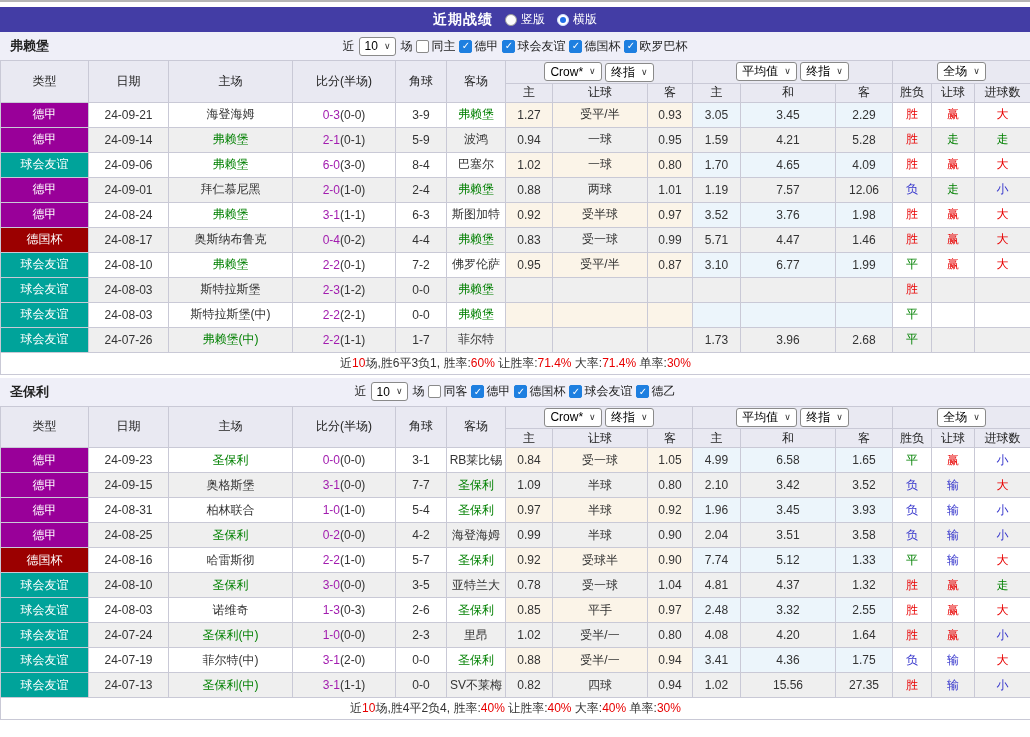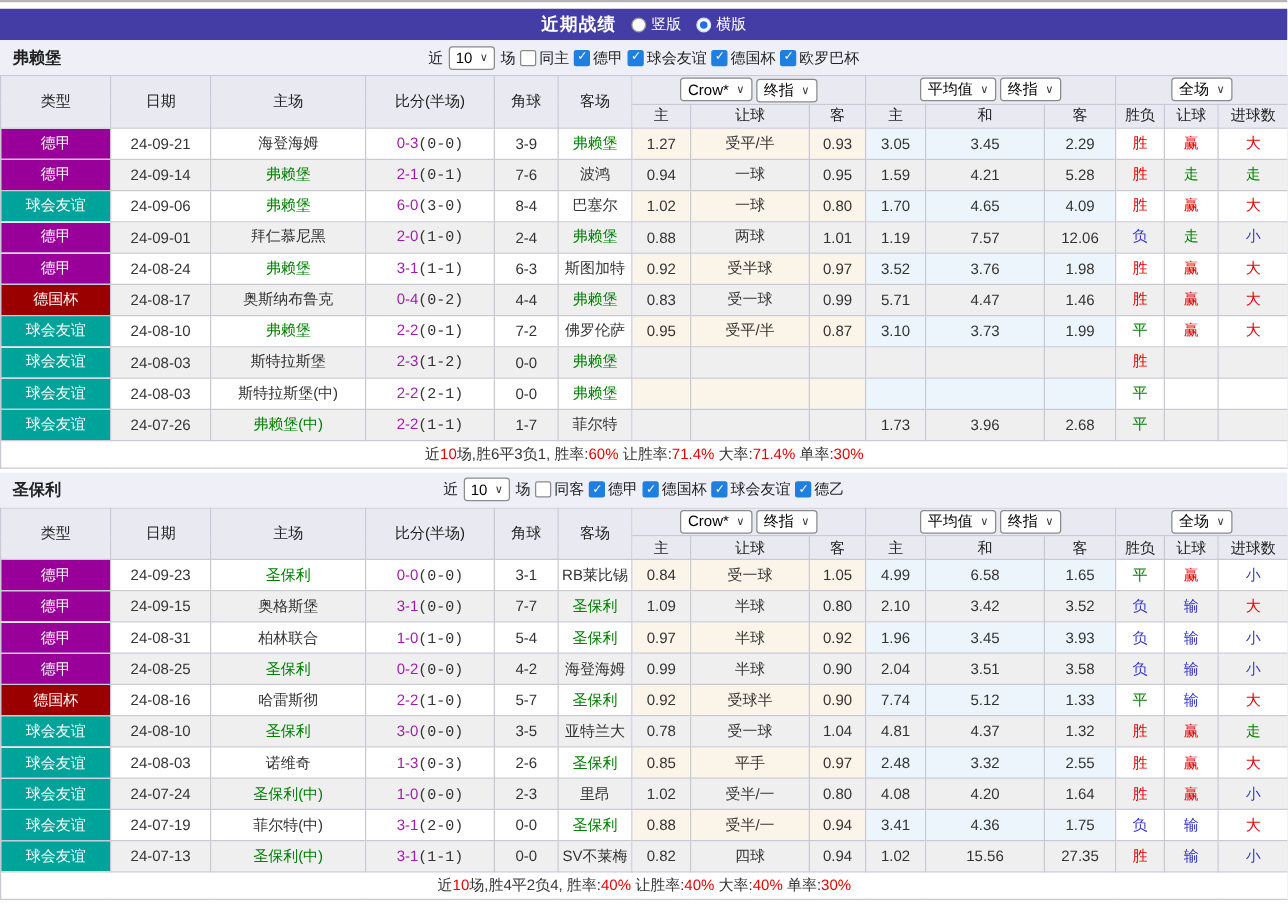--- a/index.html
+++ b/index.html
@@ -30,21 +30,21 @@
   thead tr.h1 th{height:22px;}
   thead tr.h2 th{height:19px;}
   thead .grp-cell{padding:1px 0;}
   tbody td{height:25px;background:#fff;color:#333;}
   tbody tr.alt td{background:#EFEFEF;}
   tbody td.crm{background:#FBF4E8;}
   tbody td.blu{background:#ECF5FB;}
   tbody td.type{color:#fff;}
   tbody td.self{color:#008000;}
   .score{color:#a21caf;}
-  .half{color:#333;font-family:Liberation Mono, monospace;}
+  .half{color:#333;}
   tfoot td{height:22px;background:#fff;text-align:center;color:#333;font-size:12px;}
   .red{color:#E80000;}
   .sec2{margin-top:3px;}
 </style>
 </head>
 <body>
 
 <div class="top-line"></div>
 <div class="top-gap"></div>
 
@@ -176,21 +176,21 @@
           <td class="blu">2.29</td>
           <td style="color: rgb(232, 0, 0);">胜</td>
           <td style="color: rgb(232, 0, 0);">赢</td>
           <td style="color: rgb(232, 0, 0);">大</td>
         </tr>
         <tr class="alt">
           <td class="type" style="background: rgb(153, 0, 153);">德甲</td>
           <td>24-09-14</td>
           <td class="self">弗赖堡</td>
           <td><span class="score">2-1</span><span class="half">(0-1)</span></td>
-          <td>7-6</td>
+          <td>5-9</td>
           <td>波鸿</td>
           <td class="crm">0.94</td>
           <td class="crm">一球</td>
           <td class="crm">0.95</td>
           <td class="blu">1.59</td>
           <td class="blu">4.21</td>
           <td class="blu">5.28</td>
           <td style="color: rgb(232, 0, 0);">胜</td>
           <td style="color: rgb(0, 128, 0);">走</td>
           <td style="color: rgb(0, 128, 0);">走</td>
@@ -267,21 +267,21 @@
           <td class="type" style="background: rgb(0, 163, 154);">球会友谊</td>
           <td>24-08-10</td>
           <td class="self">弗赖堡</td>
           <td><span class="score">2-2</span><span class="half">(0-1)</span></td>
           <td>7-2</td>
           <td>佛罗伦萨</td>
           <td class="crm">0.95</td>
           <td class="crm">受平/半</td>
           <td class="crm">0.87</td>
           <td class="blu">3.10</td>
-          <td class="blu">3.73</td>
+          <td class="blu">6.77</td>
           <td class="blu">1.99</td>
           <td style="color: rgb(0, 128, 0);">平</td>
           <td style="color: rgb(232, 0, 0);">赢</td>
           <td style="color: rgb(232, 0, 0);">大</td>
         </tr>
         <tr class="alt">
           <td class="type" style="background: rgb(0, 163, 154);">球会友谊</td>
           <td>24-08-03</td>
           <td>斯特拉斯堡</td>
           <td><span class="score">2-3</span><span class="half">(1-2)</span></td>

